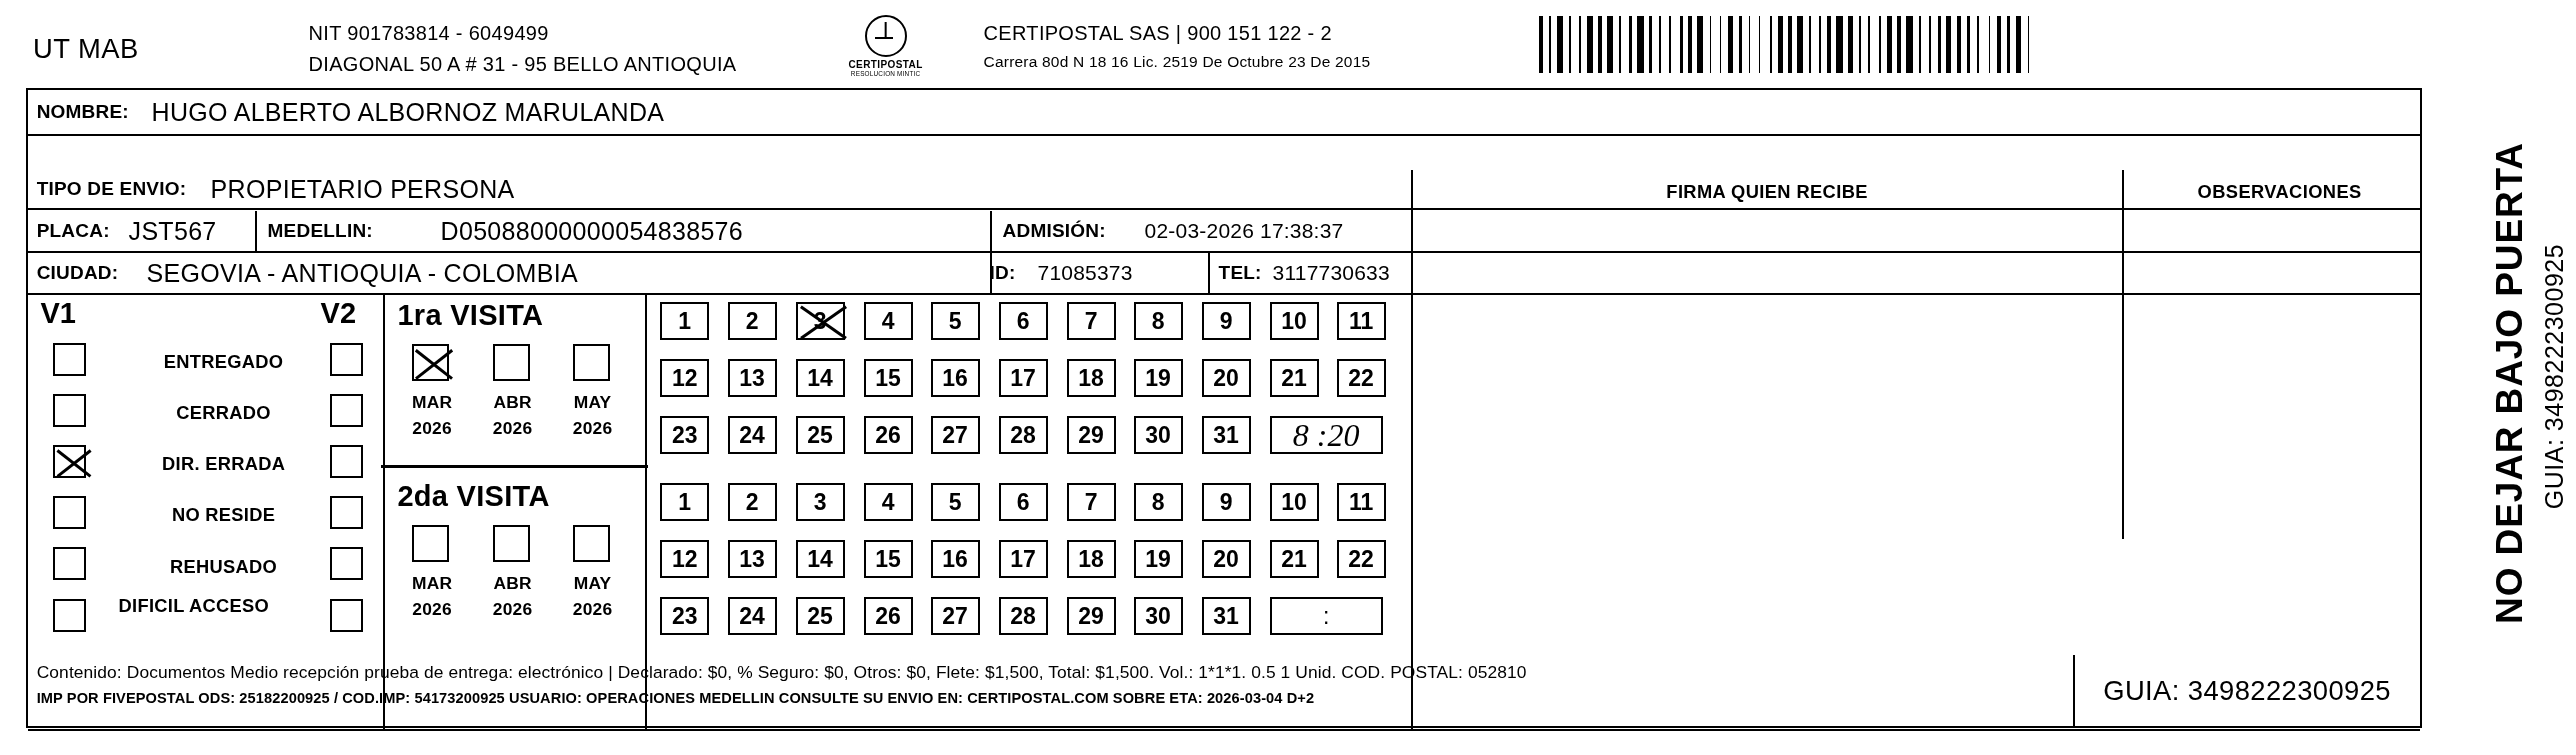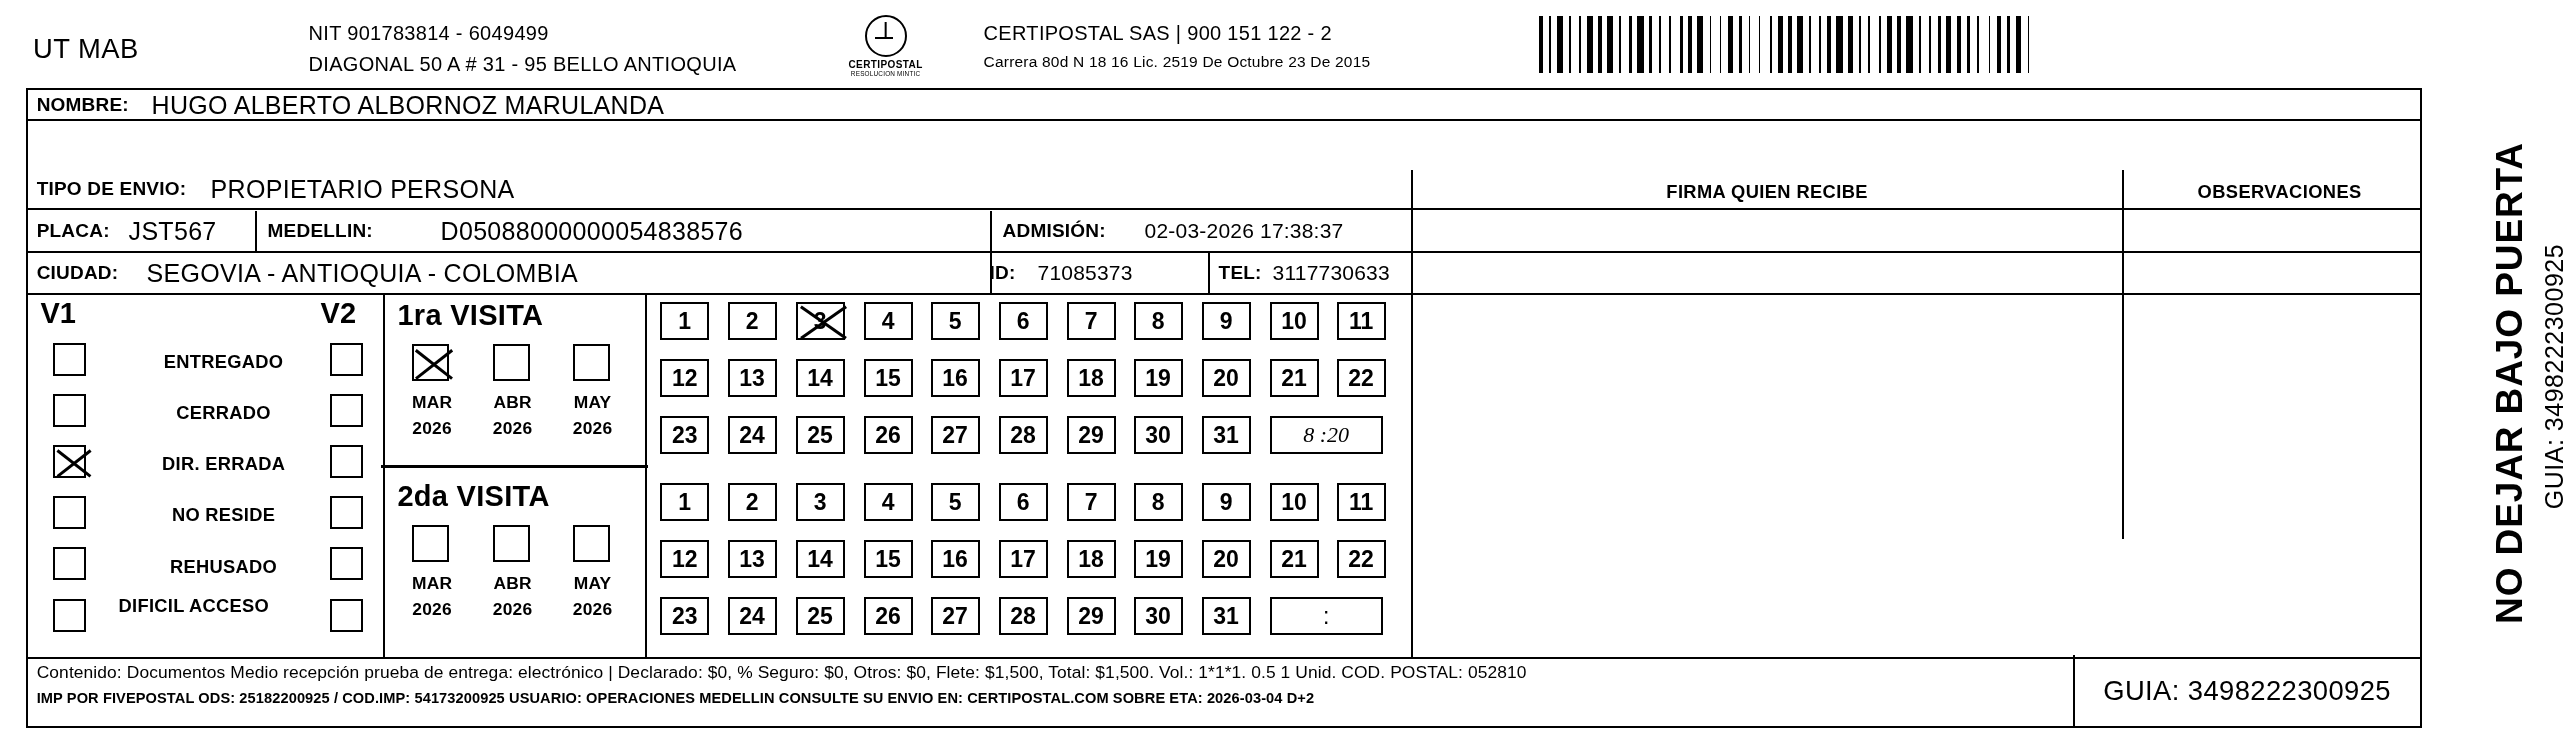--- a/index.html
+++ b/index.html
@@ -26,32 +26,32 @@
   
   .barcode{position:absolute;left:1513px;top:7.3px;width:782px;height:57px;display:flex;align-items:flex-start;}
   .barcode i{display:block;height:57px;background:#000;margin-right:1.8px;}
 
   
   .row{position:absolute;left:0;width:100%;box-sizing:border-box;}
   .lbl{font-size:19px;font-weight:bold;letter-spacing:0.2px;}
   .val{font-size:25px;letter-spacing:0.3px;}
   .valsm{font-size:21px;letter-spacing:0.2px;}
 
-  .r-nombre{top:0;height:31px;border-bottom:2.7px solid #000;}
+  .r-nombre{top:0;height:46px;border-bottom:2.7px solid #000;}
   .r-direccion{top:42px;height:38px;border-bottom:2.7px solid #000;}
   .r-tipo{top:80px;height:40px;border-bottom:2.7px solid #000;}
   .r-placa{top:121px;height:42px;border-bottom:2.7px solid #000;}
   .r-ciudad{top:163px;height:42px;border-bottom:2.7px solid #000;}
 
   .cellpad{position:absolute;top:50%;transform:translateY(-50%);white-space:nowrap;}
 
   .vline{position:absolute;width:2.7px;background:#000;}
 
   
-  .block{position:absolute;top:205px;left:0;width:100%;height:364px;border-bottom:2.7px solid #000;box-sizing:border-box;}
+  .block{position:absolute;top:205px;left:0;width:100%;height:436px;border-bottom:2.7px solid #000;box-sizing:border-box;}
 
   .colV{position:absolute;left:0;top:0;width:357px;height:100%;border-right:2.7px solid #000;box-sizing:border-box;}
   .vhdr{font-size:29px;font-weight:bold;}
   .chkbox{width:33px;height:33px;border:2.7px solid #000;box-sizing:border-box;position:relative;}
   .chkbox.x:before,.chkbox.x:after{content:"";position:absolute;left:-2.7px;top:50%;width:42px;height:2.7px;background:#000;transform-origin:center;}
   .chkbox.x:before{transform:rotate(38deg);}
   .chkbox.x:after{transform:rotate(-38deg);}
   .opt-label{font-size:18.3px;font-weight:bold;letter-spacing:0.3px;}
 
   .colVis{position:absolute;left:357px;top:0;width:262px;height:100%;border-right:2.7px solid #000;box-sizing:border-box;}
@@ -62,21 +62,21 @@
   .mbox.x:after{transform:rotate(-38deg);}
   .mlab{font-size:17.4px;font-weight:bold;text-align:center;letter-spacing:0.2px;}
   .ylab{font-size:17.4px;font-weight:bold;text-align:center;letter-spacing:0.2px;}
 
   .colDays{position:absolute;left:618px;top:0;right:0;height:100%;}
   .daycell{width:49px;height:38px;border:2.7px solid #000;box-sizing:border-box;display:inline-flex;align-items:center;justify-content:center;font-size:23px;font-weight:bold;position:relative;}
   .daycell.x:before,.daycell.x:after{content:"";position:absolute;left:-1.8px;top:50%;width:55px;height:2.7px;background:#000;}
   .daycell.x:before{transform:rotate(35deg);}
   .daycell.x:after{transform:rotate(-35deg);}
   .timebox{width:113px;height:38px;border:2.7px solid #000;box-sizing:border-box;display:inline-flex;align-items:center;justify-content:center;font-size:23px;}
-  .hand{font-size:22px;font-family:"Liberation Serif",serif;font-style:italic;}
+  .hand{font-size:32px;font-family:"Liberation Serif",serif;font-style:italic;}
 
   
   .firma{position:absolute;left:1383px;top:80px;width:711px;bottom:187px;border-left:2.7px solid #000;box-sizing:border-box;}
   .obs{position:absolute;left:2094px;top:80px;right:0;bottom:187px;border-left:2.7px solid #000;box-sizing:border-box;padding-left:16px;}
   .hdr-c{font-size:18.3px;font-weight:bold;text-align:center;letter-spacing:0.4px;padding-top:11px;}
 
   
   .bottom{position:absolute;left:0;bottom:0;width:100%;height:71px;}
   .bot-text1{position:absolute;left:9.1px;top:7.3px;font-size:17.4px;letter-spacing:0.1px;}
   .bot-text2{position:absolute;left:9.1px;top:35px;font-size:14.6px;font-weight:bold;letter-spacing:0.1px;}

